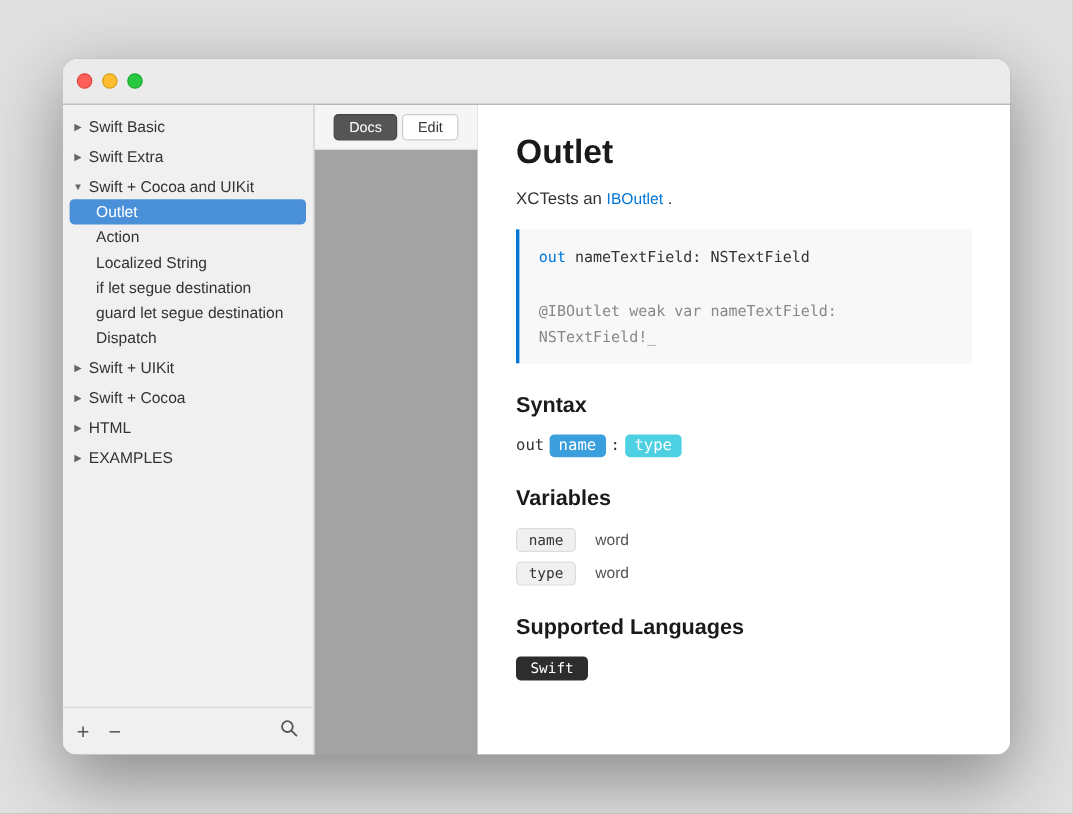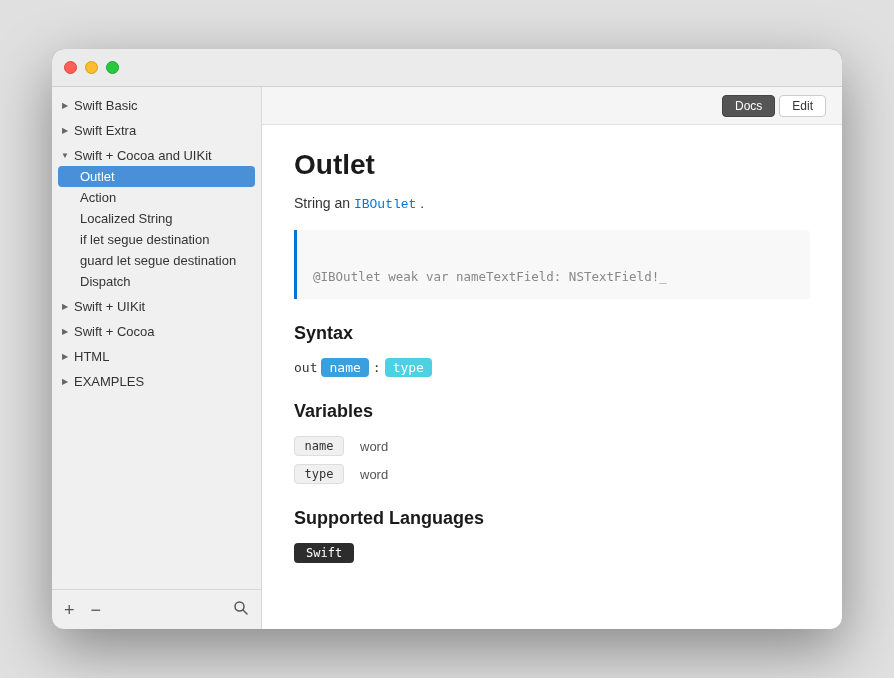--- a/index.html
+++ b/index.html
@@ -120,21 +120,21 @@
     .footer-search {
       margin-left: auto;
       font-size: 16px;
       color: #555;
       cursor: pointer;
     }
 
     .main {
       flex: 1;
       display: flex;
-      flex-direction: column;
+      flex-direction: row;
       overflow: hidden;
     }
     .main-toolbar {
       height: 38px;
       background: #f5f5f5;
       border-bottom: 1px solid #e0e0e0;
       display: flex;
       align-items: center;
       justify-content: flex-end;
       padding: 0 16px;
@@ -166,21 +166,21 @@
       font-weight: 600;
       color: #1a1a1a;
       margin-bottom: 14px;
     }
     .page-description {
       font-size: 14px;
       color: #333;
       margin-bottom: 18px;
     }
     .inline-code {
-      font-family: Liberation Mono, monospace;
+      font-family: Liberation Sans, sans-serif;
       font-size: 13px;
       color: #0076d7;
       background: none;
       text-align: center;
     }
 
     .code-block {
       background: #f8f8f8;
       border-left: 3px solid #0076d7;
       padding: 12px 16px;
@@ -374,26 +374,30 @@
 
       <div class="main-toolbar">
         <button class="toolbar-btn active">Docs</button>
         <button class="toolbar-btn">Edit</button>
       </div>
 
       <div class="main-content">
         <h1 class="page-title">Outlet</h1>
 
         <p class="page-description">
-          <span>String an</span>
+          <span>XCTests an</span>
           <span class="inline-code">IBOutlet</span>
           <span>.</span>
         </p>
 
         <div class="code-block">
+          <div class="code-line">
+            <span class="code-keyword">out</span>
+            <span class="code-text"> nameTextField: NSTextField</span>
+          </div>
           <div class="code-line code-comment">
             <span>@IBOutlet weak var nameTextField: NSTextField!_</span>
           </div>
         </div>
 
         <h2 class="section-title">Syntax</h2>
         <div class="syntax-line">
           <span class="syntax-keyword">out</span>
           <span class="syntax-tag blue">name</span>
           <span class="colon">:</span>

